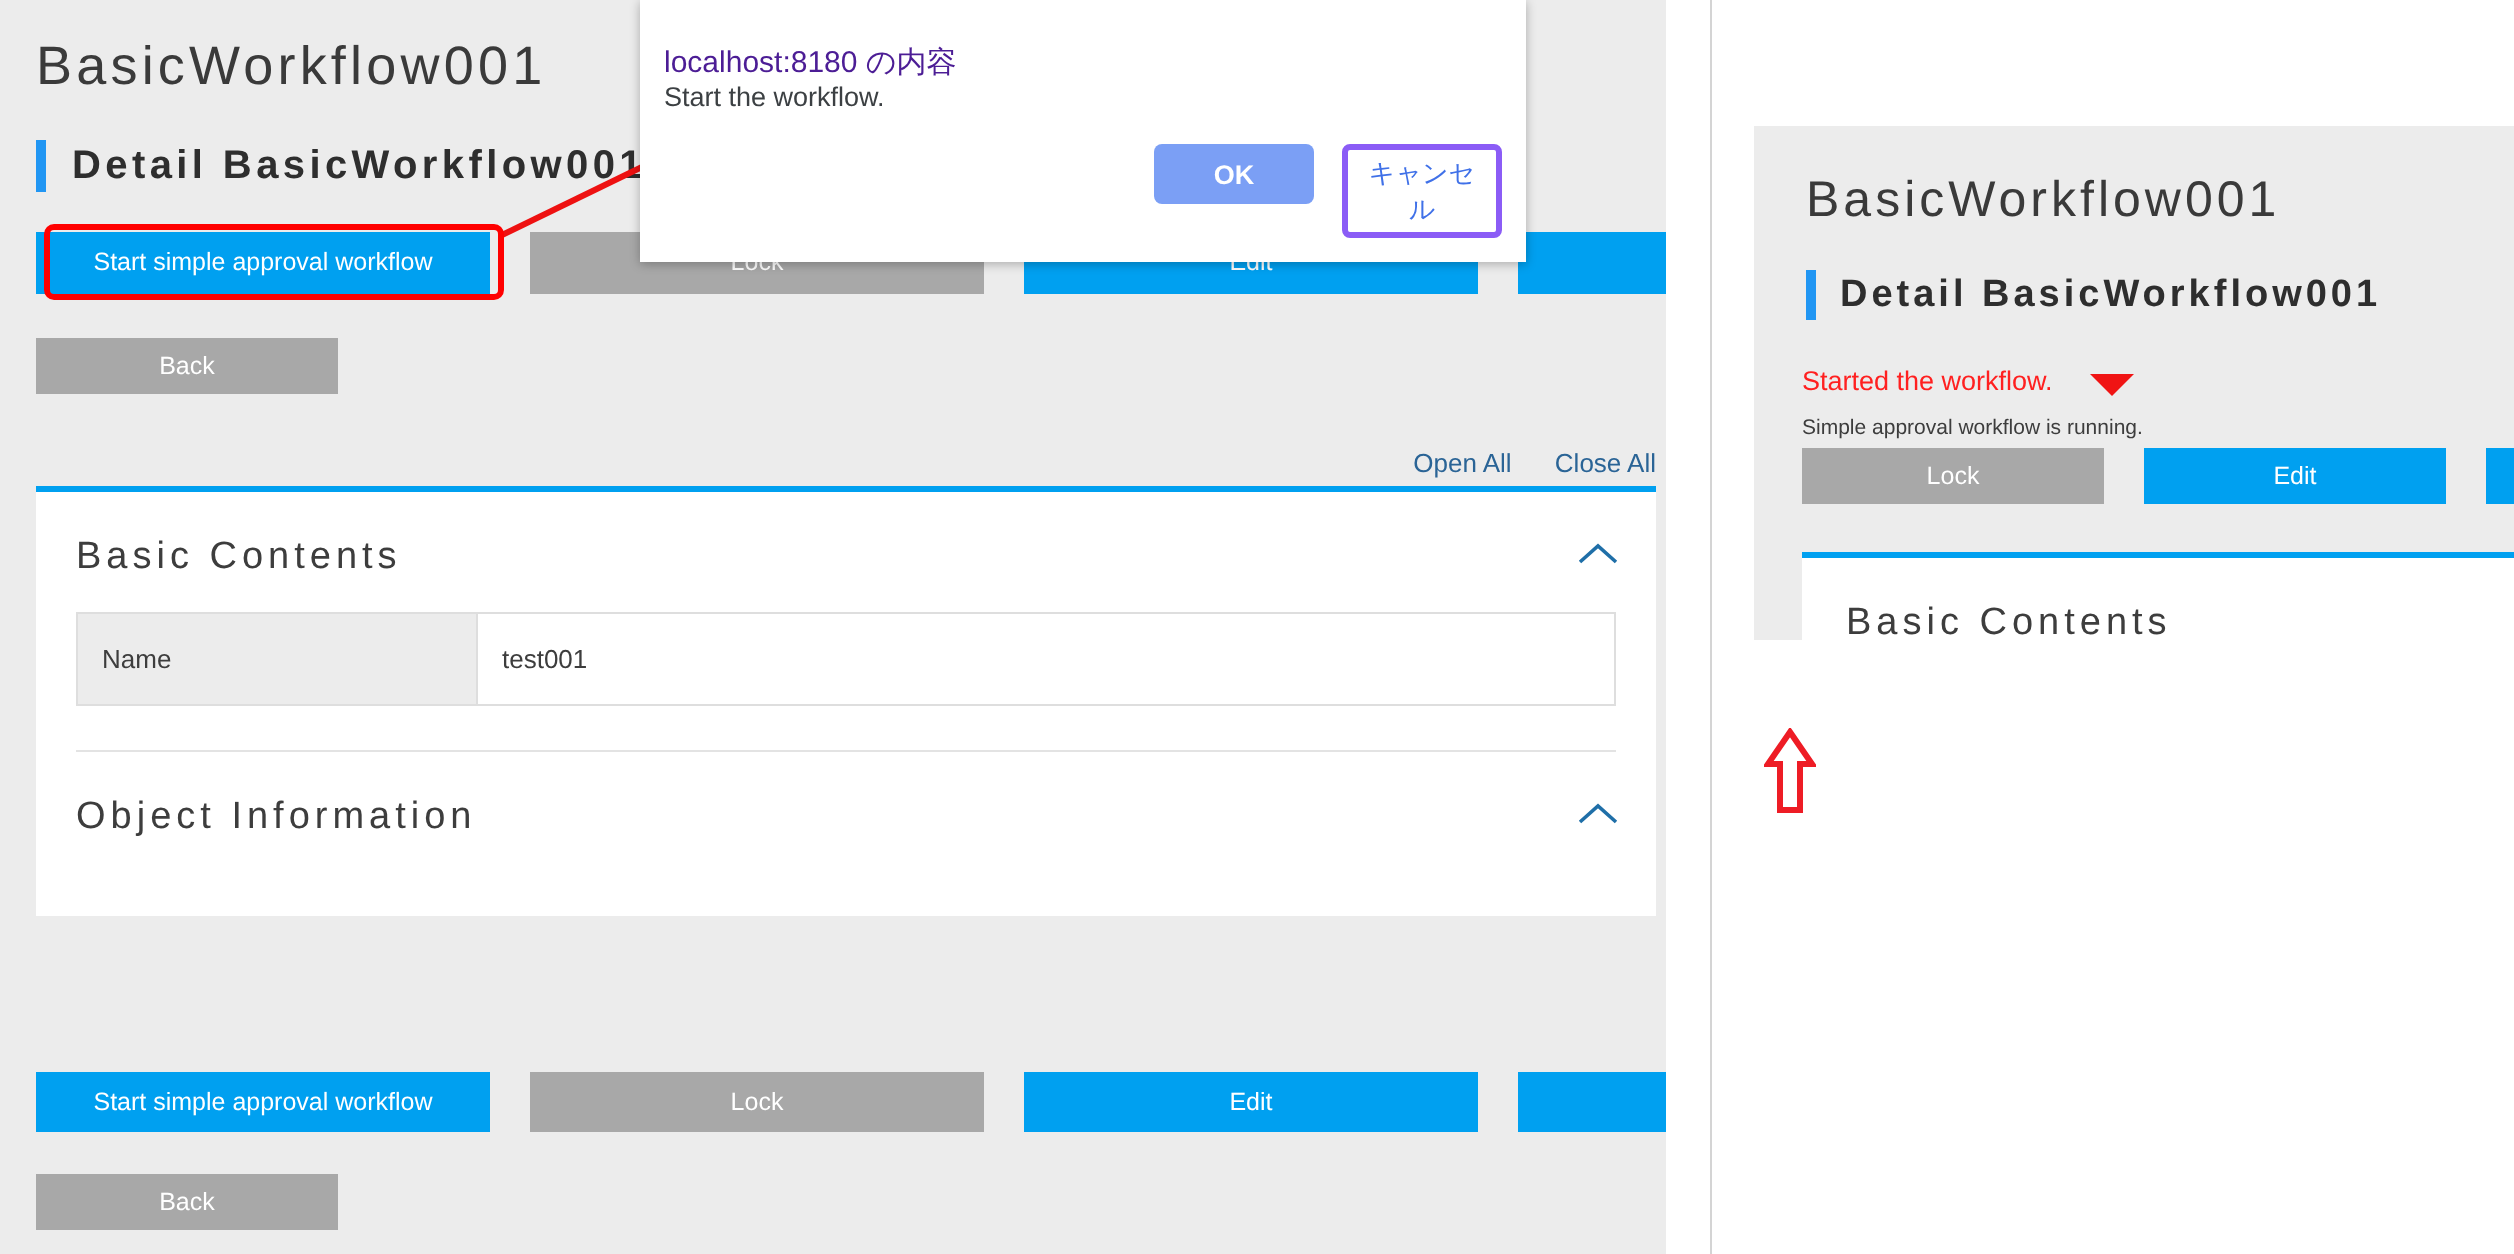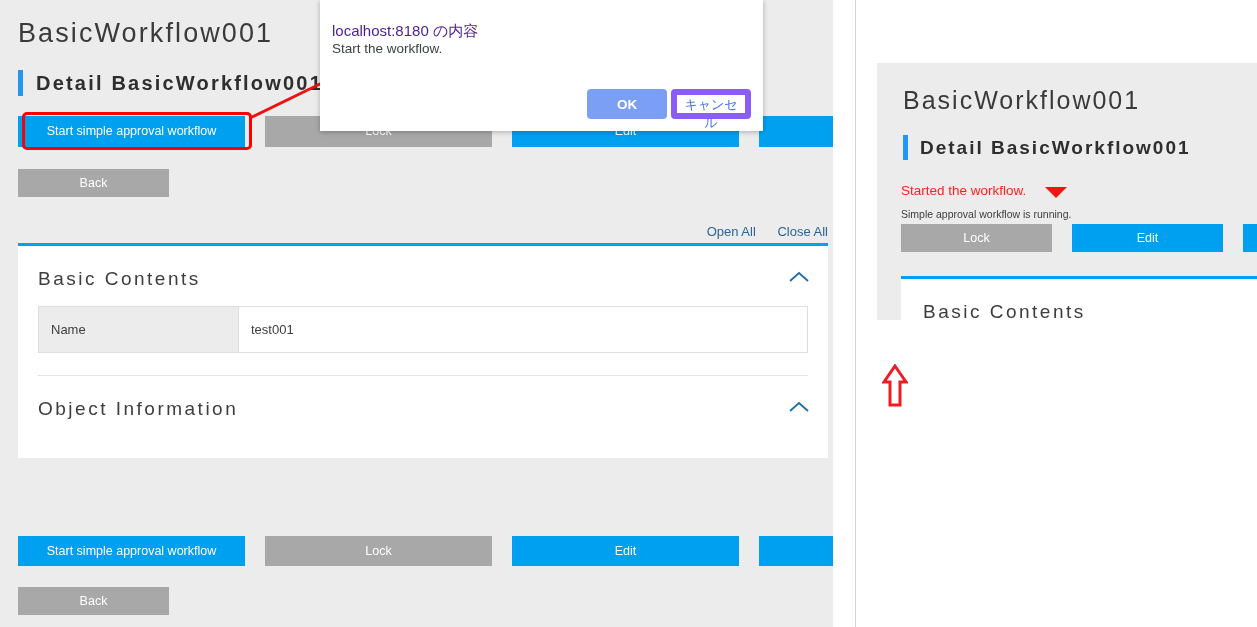--- a/index.html
+++ b/index.html
@@ -283,36 +283,36 @@
   .dlg-msg {
     position: absolute;
     left: 12px; top: 41px;
     font-size: 13.5px;
     color: #3c4043;
     white-space: nowrap;
   }
   .dlg-btns {
     position: absolute;
     right: 12px; bottom: 12px;
-    display: flex; gap: 4px;
+    display: flex; gap: 14px;
   }
   .dlg-ok {
     width: 80px; height: 30px;
     background: #7b9ff5;
     color: #ffffff;
     border: none; border-radius: 4px;
     font-size: 13.5px; font-weight: bold;
     cursor: pointer;
     font-family: "Liberation Sans", sans-serif;
   }
   .dlg-cancel {
-    width: 80px; height: 30px;
+    width: 80px; height: 47px;
     background: #ffffff;
     color: #4071e8;
-    border: 6px solid #8b5cf6;
+    border: 3px solid #8b5cf6;
     border-radius: 4px;
     font-size: 13px;
     cursor: pointer;
     font-family: "Liberation Sans", sans-serif;
   }
 </style>
 </head>
 <body>
 
 <div id="root">

